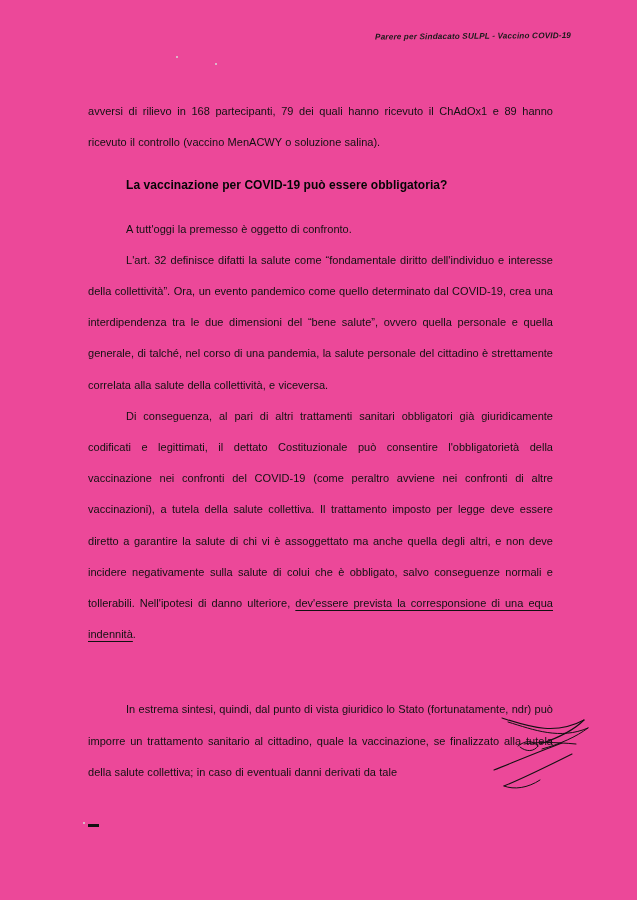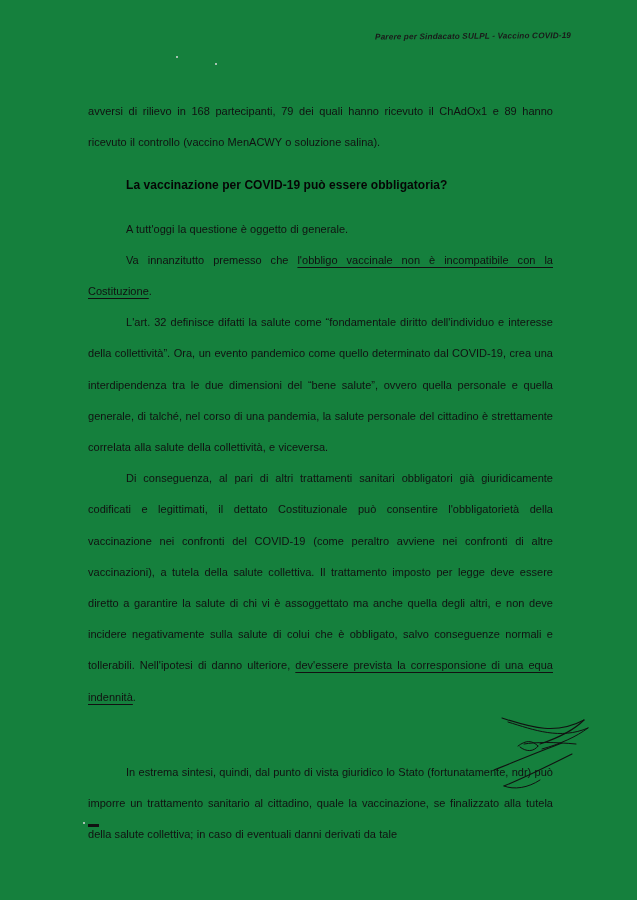--- a/index.html
+++ b/index.html
@@ -8,21 +8,21 @@
     padding: 0;
     background: #ffffff;
   }
   body {
     font-family: "Liberation Sans", sans-serif;
   }
   .page {
     position: relative;
     width: 637px;
     height: 900px;
-    background: #15803d;
+    background: #ec4899;
     overflow: hidden;
     box-sizing: border-box;
   }
 
   
   .doc-header {
     position: absolute;
     top: 31px;
     right: 66px;
     font-style: italic;
@@ -105,23 +105,22 @@
 <div class="page">
 
   <div class="doc-header">Parere per Sindacato SULPL - Vaccino COVID-19</div>
 
   <div class="body-block">
 
     <p class="para">avversi di rilievo in 168 partecipanti, 79 dei quali hanno ricevuto il ChAdOx1 e 89 hanno ricevuto il controllo (vaccino MenACWY o soluzione salina).</p>
 
     <p class="heading">La vaccinazione per COVID-19 può essere obbligatoria?</p>
 
-    <p class="para indent gap-before"><span>A tutt'oggi la questione è oggetto di generale.</span></p>
+    <p class="para indent gap-before"><span>A tutt'oggi la premesso è oggetto di confronto.</span></p>
 
-    <p class="para indent"><span>Va innanzitutto premesso che </span><span class="u">l'obbligo vaccinale non è incompatibile con la Costituzione</span><span>.</span></p>
 
     <p class="para indent"><span>L'art. 32 definisce difatti la salute come “fondamentale diritto dell'individuo e interesse della collettività”. Ora, un evento pandemico come quello determinato dal COVID-19, crea una interdipendenza tra le due dimensioni del “bene salute”, ovvero quella personale e quella generale, di talché, nel corso di una pandemia, la salute personale del cittadino è strettamente correlata alla salute della collettività, e viceversa.</span></p>
 
     <p class="para indent"><span>Di conseguenza, al pari di altri trattamenti sanitari obbligatori già giuridicamente codificati e legittimati, il dettato Costituzionale può consentire l'obbligatorietà della vaccinazione nei confronti del COVID-19 (come peraltro avviene nei confronti di altre vaccinazioni), a tutela della salute collettiva. Il trattamento imposto per legge deve essere diretto a garantire la salute di chi vi è assoggettato ma anche quella degli altri, e non deve incidere negativamente sulla salute di colui che è obbligato, salvo conseguenze normali e tollerabili. Nell'ipotesi di danno ulteriore, </span><span class="u">dev'essere prevista la corresponsione di una equa indennità</span><span>.</span></p>
 
     <p class="para indent gap-big"><span>In estrema sintesi, quindi, dal punto di vista giuridico lo Stato (fortunatamente, ndr) può imporre un trattamento sanitario al cittadino, quale la vaccinazione, se finalizzato alla tutela della salute collettiva; in caso di eventuali danni derivati da tale</span></p>
 
   </div>
 
   <div class="signature">

